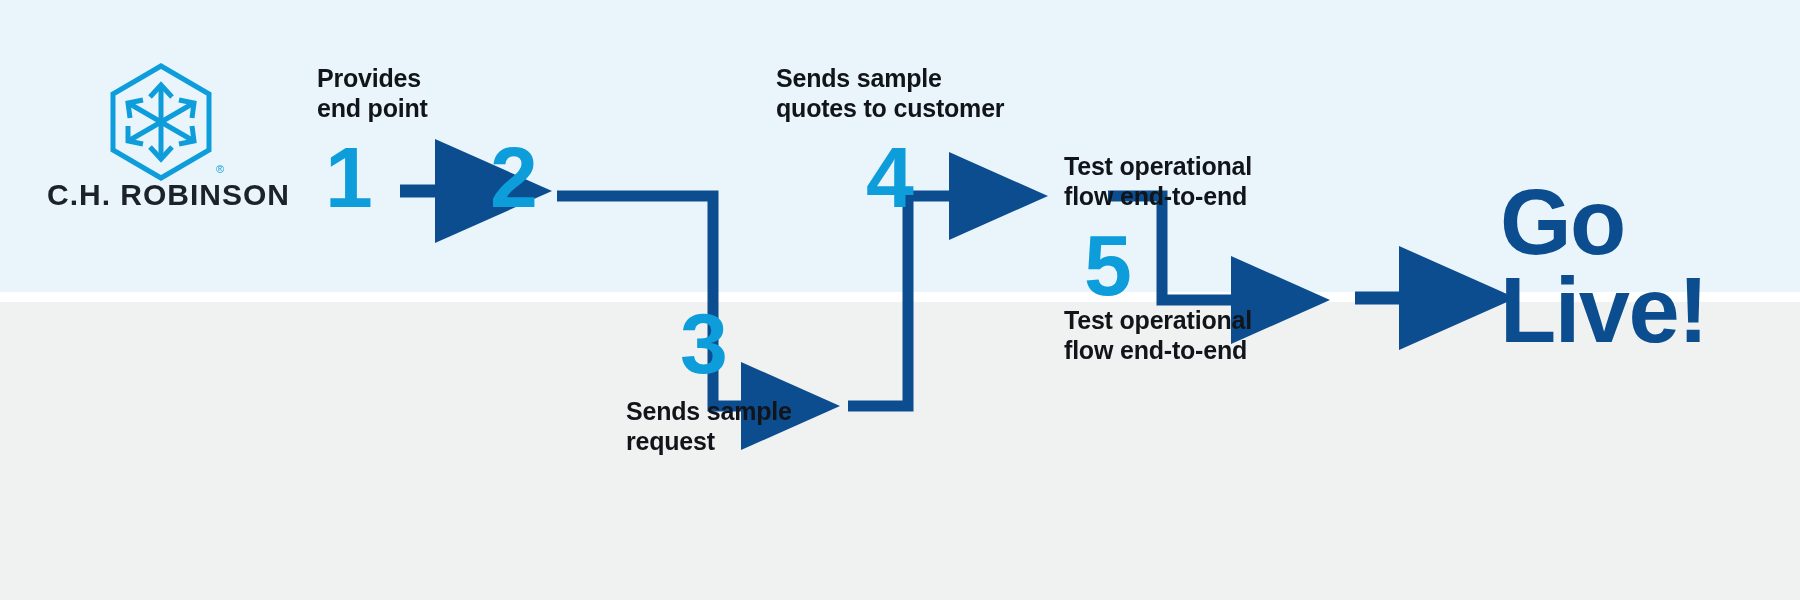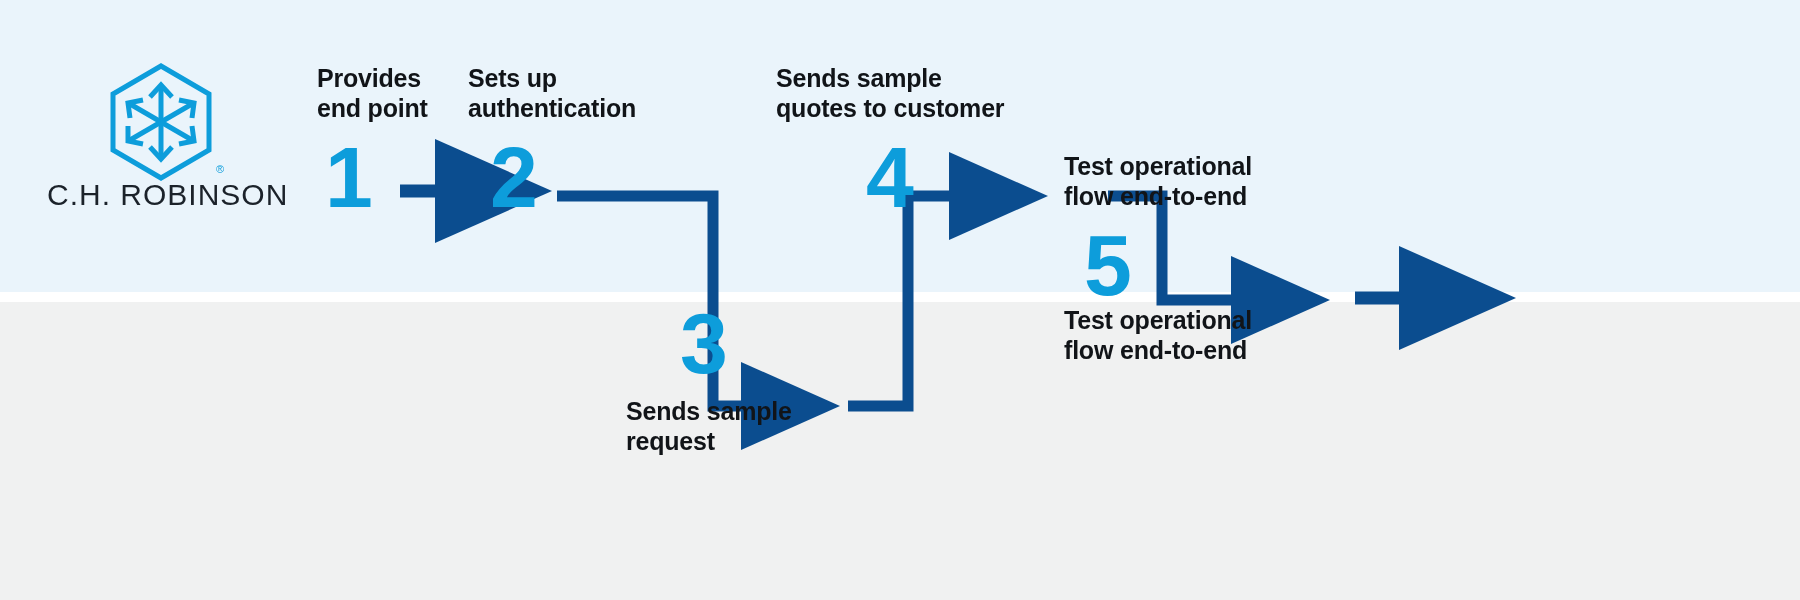--- a/index.html
+++ b/index.html
@@ -53,21 +53,21 @@
     font-family: "Liberation Sans", sans-serif;
     font-weight: bold;
     font-size: 86px;
     line-height: 86px;
     letter-spacing: -1px;
   }
   .brandword {
     position: absolute;
     color: #1b222a;
     font-family: "Liberation Sans", sans-serif;
-    font-weight: normal;
+    font-weight: bold;
     font-size: 30px;
     letter-spacing: 1.0px;
     white-space: nowrap;
   }
   .lane-label {
     position: absolute;
     color: #58595b;
     font-family: "Liberation Sans", sans-serif;
     font-weight: bold;
     font-size: 41px;
@@ -158,33 +158,33 @@
 
     <g>
       <path d="M1355,298 L1412,298" stroke="#0b4d8f" stroke-width="13" fill="none" marker-end="url(#ah)"></path>
     </g>
   </svg>
 
   <div class="lbl" style="left:297px; top:63px;margin-left:20px;">Provides
 end point</div>
   <div class="num" style="left:325px; top:134px;">1</div>
 
-  <div class="lbl" style="left:468px; top:63px;">Sets up
-authentication</div>
   <div class="num" style="left:490px; top:134px;">2</div>
 
   <div class="num" style="left:680px; top:300px;">3</div>
   <div class="lbl" style="left:626px; top:396px;">Sends sample
 request</div>
 
   <div class="lbl" style="left:776px; top:63px;">Sends sample
 quotes to customer</div>
   <div class="num" style="left:866px; top:134px;">4</div>
 
   <div class="lbl" style="left:1064px; top:151px;">Test operational
 flow end-to-end</div>
   <div class="num" style="left:1084px; top:222px;">5</div>
   <div class="lbl" style="left:1064px; top:305px;">Test operational
 flow end-to-end</div>
 
+  <div class="golive" style="left:1500px; top:178px;">Go
+Live!</div>
 
 
 </div>
 
 </body></html>

